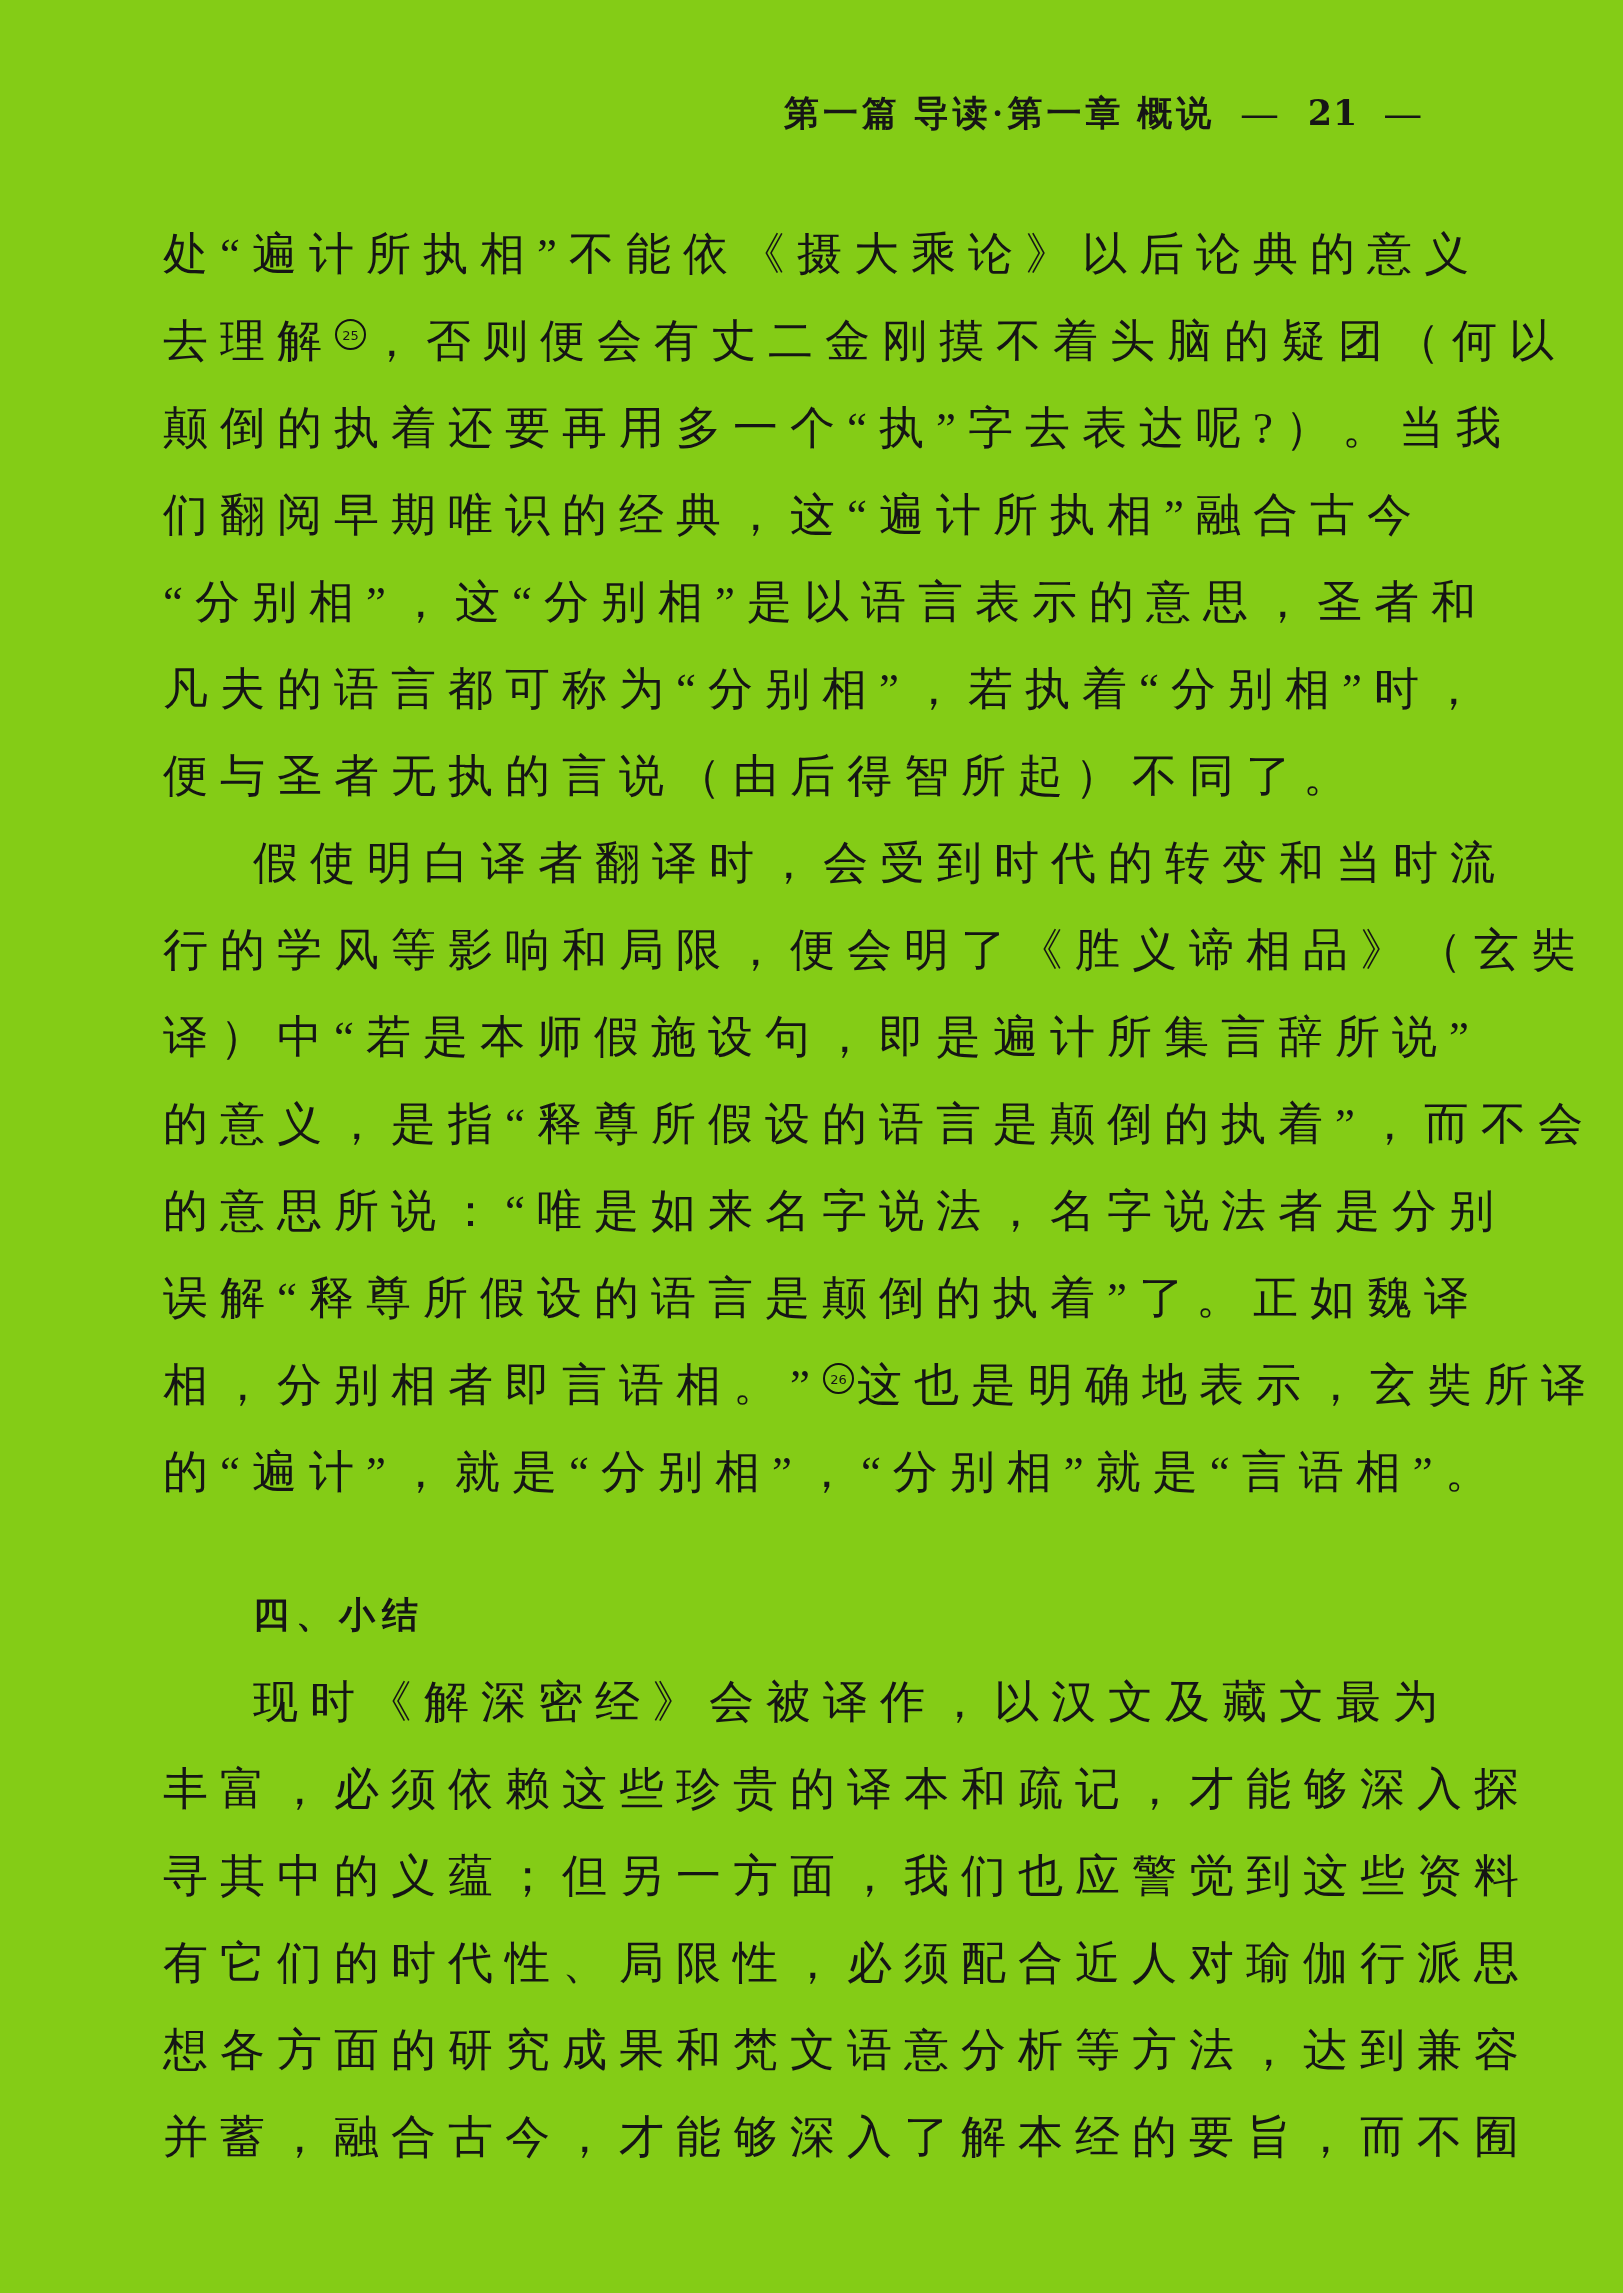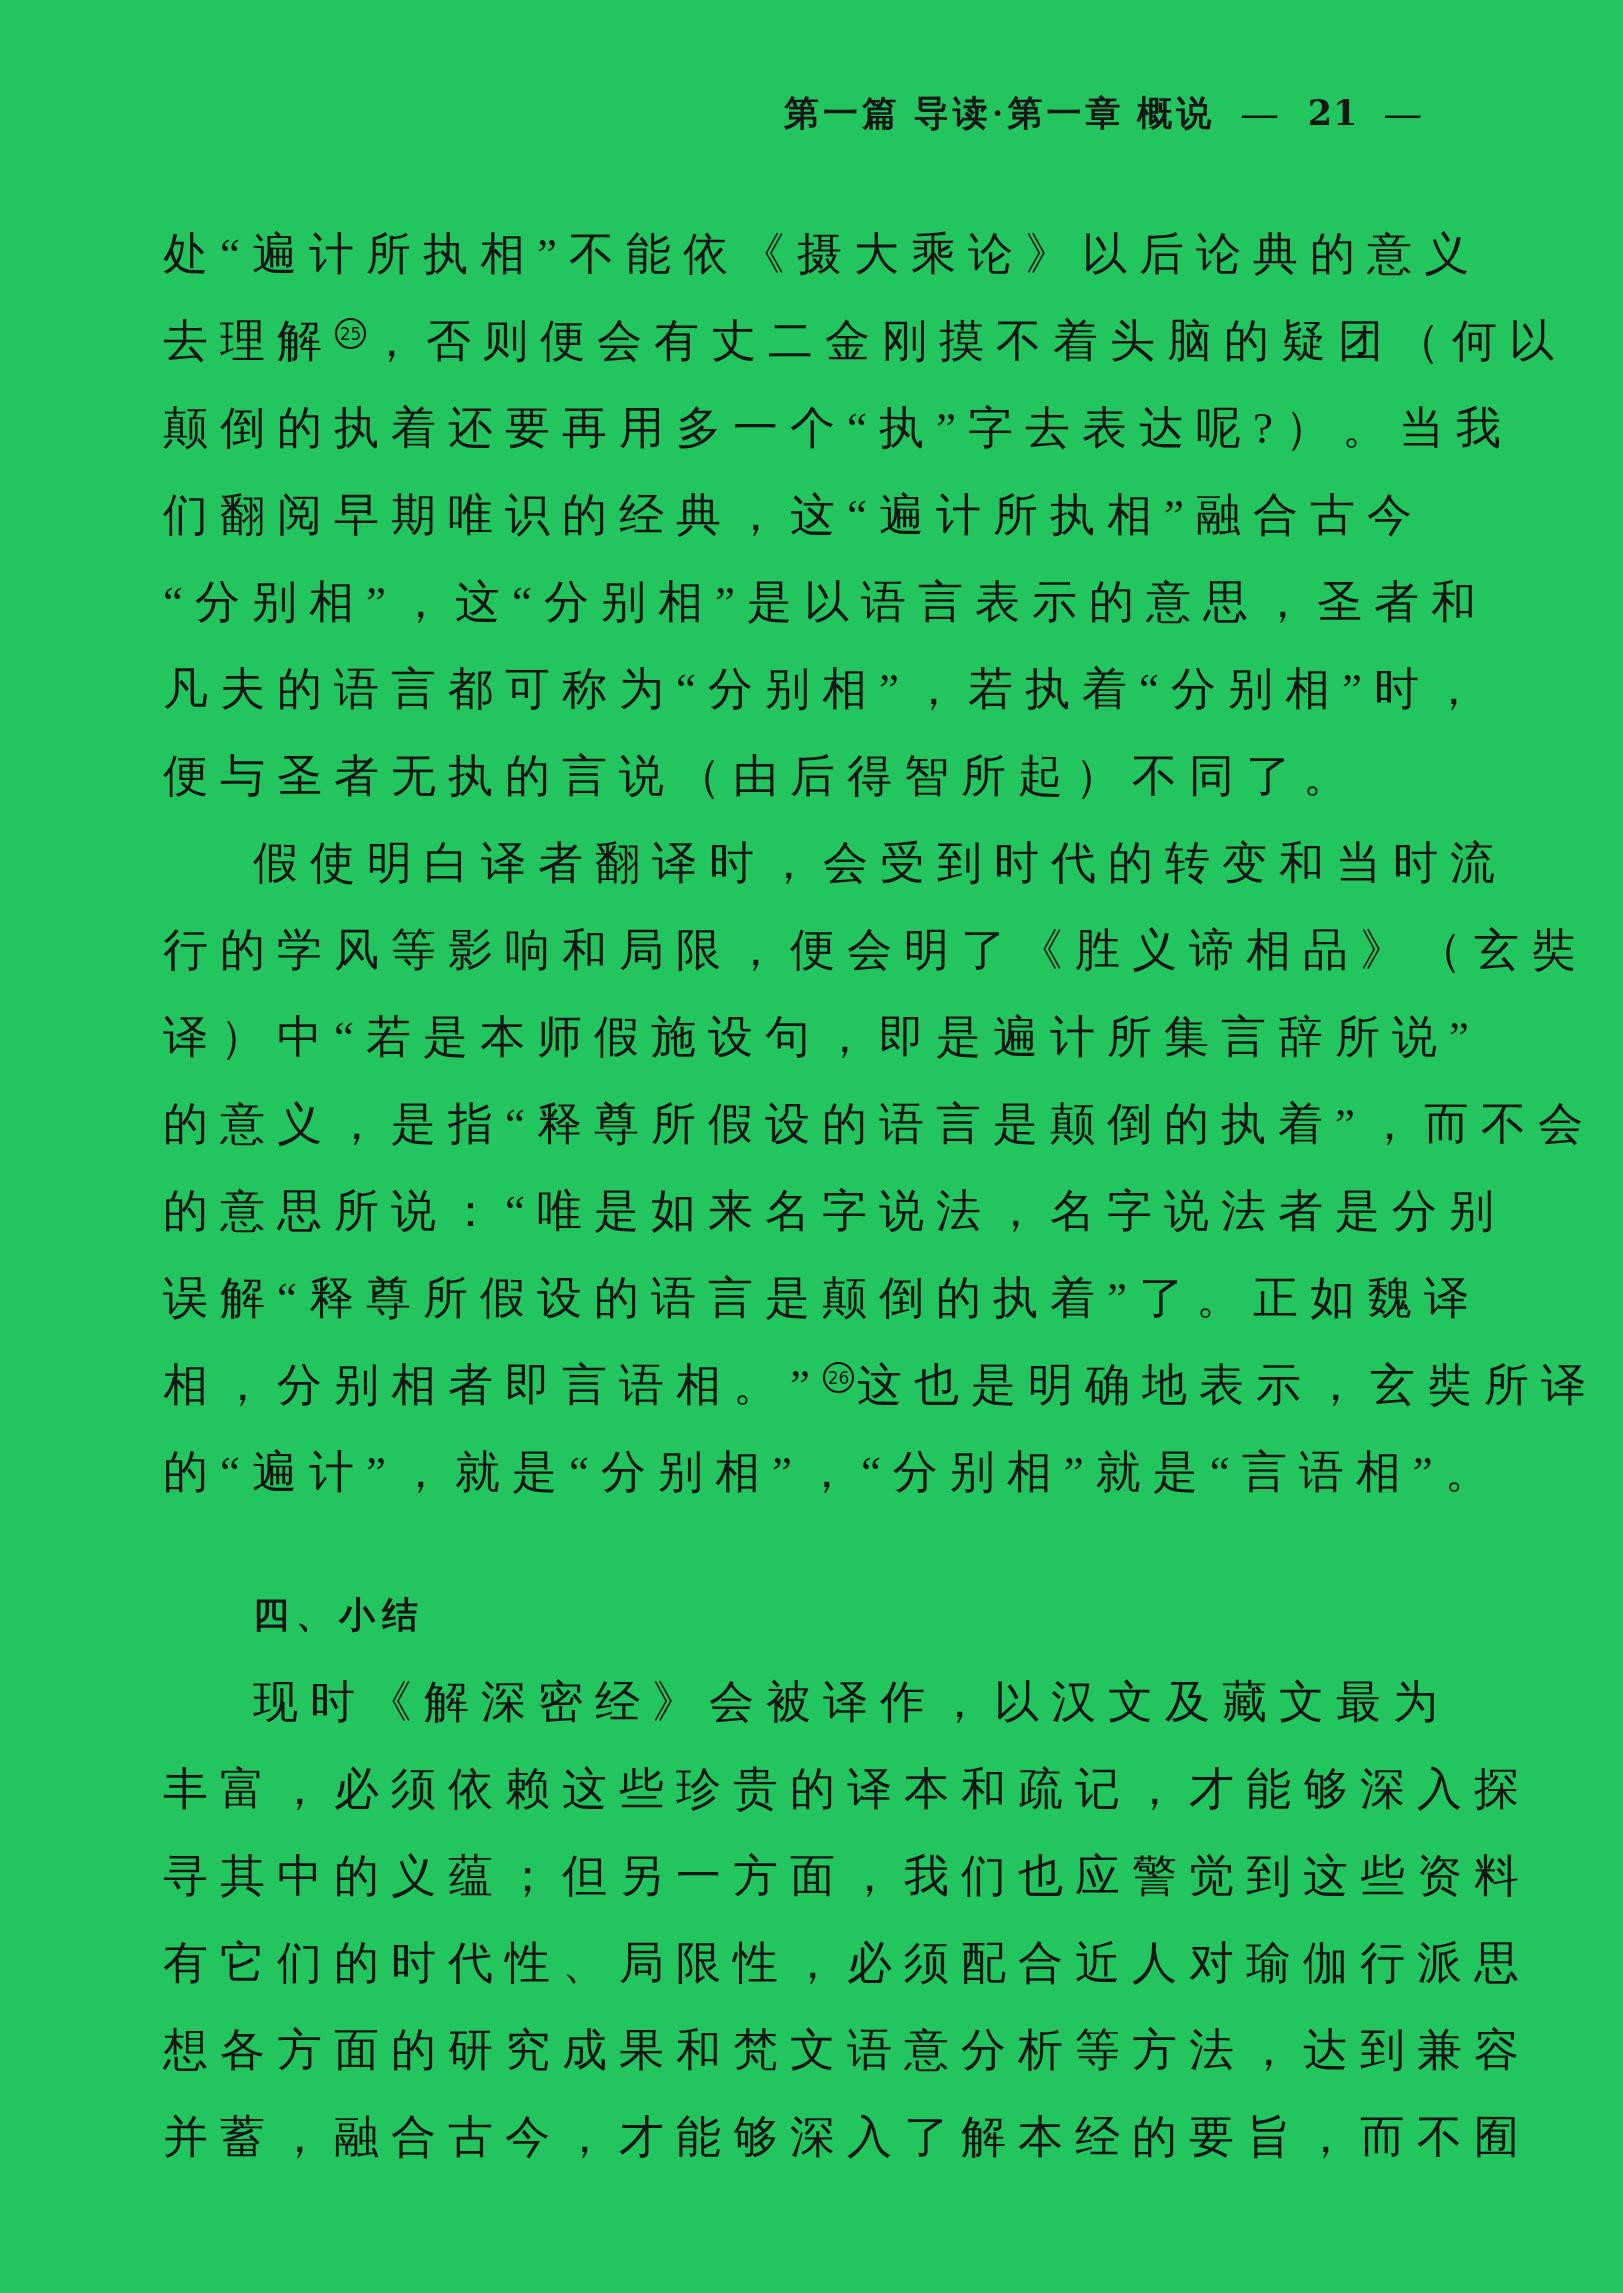--- a/index.html
+++ b/index.html
@@ -1,19 +1,19 @@
 <!DOCTYPE html>
 <html><head>
 <meta charset="utf-8">
 <style>
   html,body { margin:0; padding:0; background:#e8e8e8; }
   .page {
     position:relative;
     width:1624px; height:2293px;
-    background:#22c55e;
+    background:#84cc16;
     color:#111111;
     font-family:"Liberation Serif","DejaVu Serif",serif;
     overflow:hidden;
   }
   .running-header {
     position:absolute;
     top:90px; left:784px;
     font-size:35px; font-weight:bold;
     letter-spacing:4px;
     white-space:nowrap;
@@ -43,21 +43,21 @@
     letter-spacing:7px;
   }
   .row.spacer { height:56px; line-height:56px; }
   .supnum {
     display:inline-block;
     width:31px; height:31px;
     line-height:29px;
     box-sizing:border-box;
     border:2px solid #111;
     border-radius:50%;
-    font-size:17px;
+    font-size:13px;
     letter-spacing:0;
     text-indent:0;
     text-align:center;
     vertical-align:16px;
     margin:0 3px 0 1px;
     font-family:"DejaVu Sans",sans-serif;
     font-weight:normal;
   }
 </style>
 </head>

